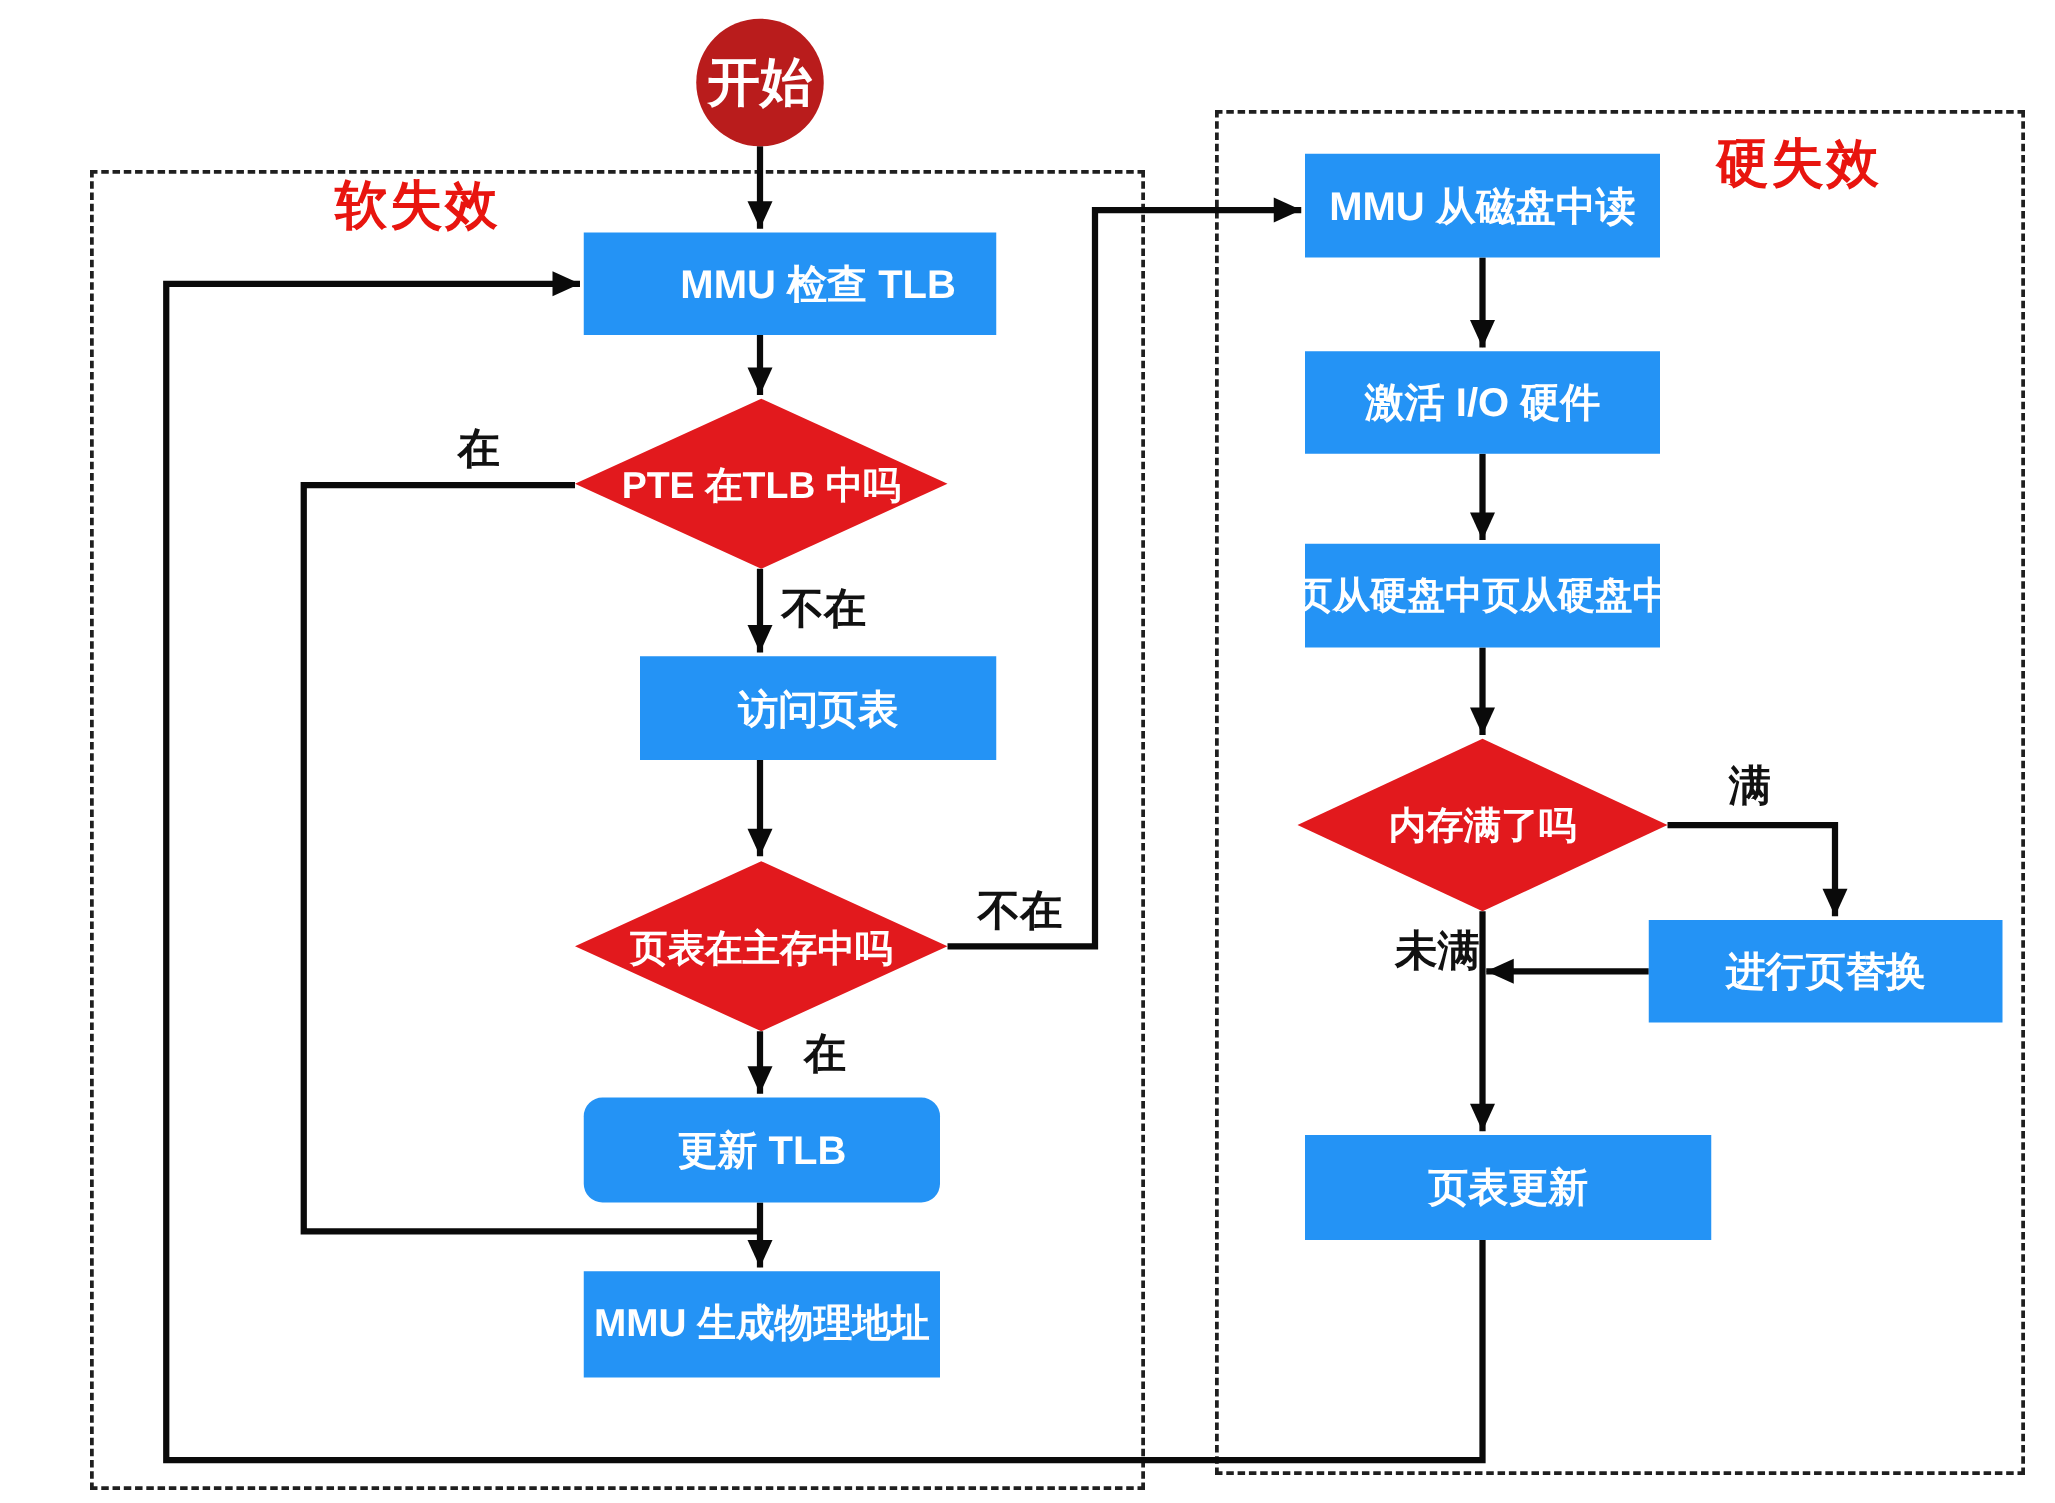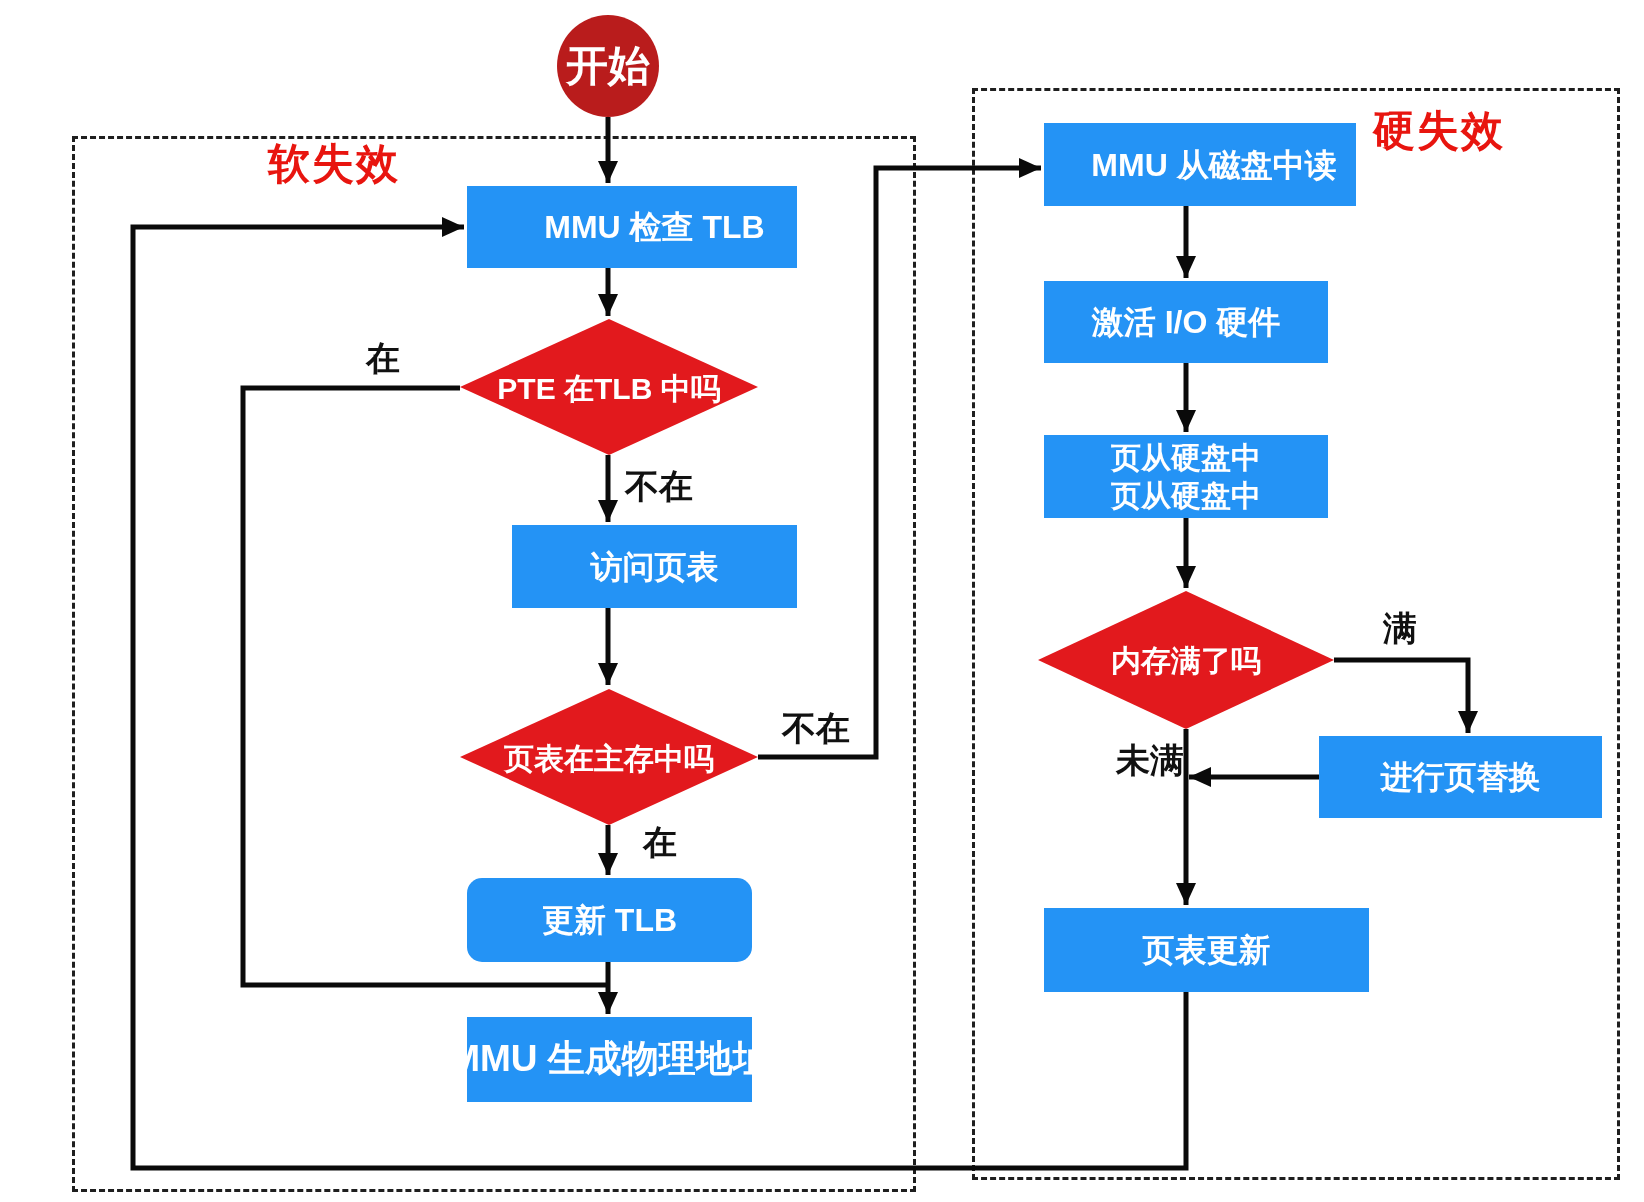--- a/index.html
+++ b/index.html
@@ -13,21 +13,21 @@
     position:absolute;transform:translate(-50%,-50%);
     font-size:42px;font-weight:bold;color:#E8150F;letter-spacing:2px;white-space:nowrap;
   }
   svg.wires{position:absolute;left:0;top:0;}
   .node{
     position:absolute;background:#2493F5;color:#ffffff;
     display:flex;align-items:center;justify-content:center;
     font-size:32px;font-weight:600;text-align:center;line-height:1.25;
     white-space:nowrap;
   }
-  .node .stack{display:flex;flex-direction:column;align-items:center;}
+  .node .stack{display:flex;flex-direction:row;align-items:center;}
   .start{
     position:absolute;width:102px;height:102px;border-radius:50%;background:#b91c1c;
     color:#ffffff;display:flex;align-items:center;justify-content:center;
     font-size:42px;font-weight:700;
   }
   .dtext{
     position:absolute;transform:translate(-50%,-50%);
     color:#ffffff;font-size:30px;font-weight:bold;white-space:nowrap;text-align:center;
   }
   .elabel{
@@ -73,23 +73,23 @@
   </svg>
 
   <div class="region-label" style="left:334px;top:164px;">软失效</div>
   <div class="region-label" style="left:1439px;top:131px;">硬失效</div>
 
   <div class="start" style="left:557px;top:15px;">开始</div>
 
   <div class="node" style="left:467px;top:186px;width:285px;height:82px;padding-left:45px;">MMU 检查 TLB</div>
   <div class="node" style="left:467px;top:525px;width:285px;height:83px;margin-left:45px;">访问页表</div>
   <div class="node" style="left:467px;top:878px;width:285px;height:84px;border-radius:15px;">更新 TLB</div>
-  <div class="node" style="left:467px;top:1017px;width:285px;height:85px;font-size:37px;">MMU 生成物理地址</div>
+  <div class="node" style="left:467px;top:1017px;width:285px;height:85px;font-size:31px;">MMU 生成物理地址</div>
 
-  <div class="node" style="left:1044px;top:123px;width:284px;height:83px;padding-left:28px;">MMU 从磁盘中读</div>
+  <div class="node" style="left:1044px;top:123px;width:284px;height:83px;">MMU 从磁盘中读</div>
   <div class="node" style="left:1044px;top:281px;width:284px;height:82px;">激活 I/O 硬件</div>
   <div class="node" style="left:1044px;top:435px;width:284px;height:83px;font-size:30px;">
     <span class="stack">
       <span>页从硬盘中</span>
       <span>页从硬盘中</span>
     </span>
   </div>
   <div class="node" style="left:1319px;top:736px;width:283px;height:82px;">进行页替换</div>
   <div class="node" style="left:1044px;top:908px;width:325px;height:84px;">页表更新</div>
 

